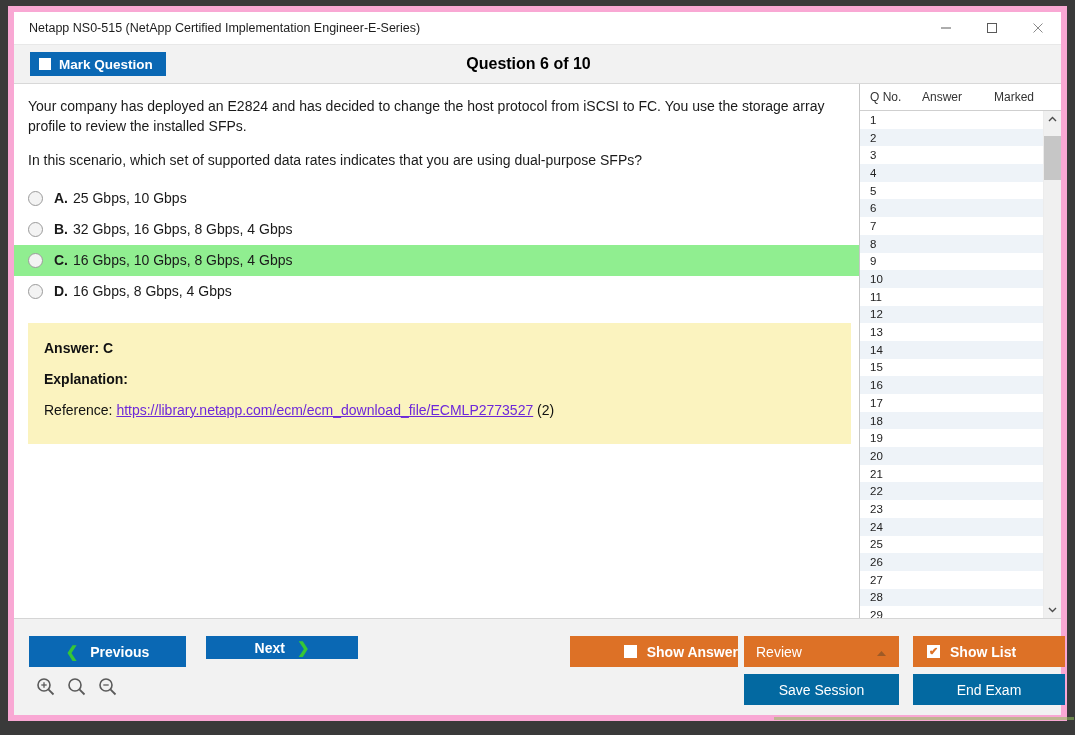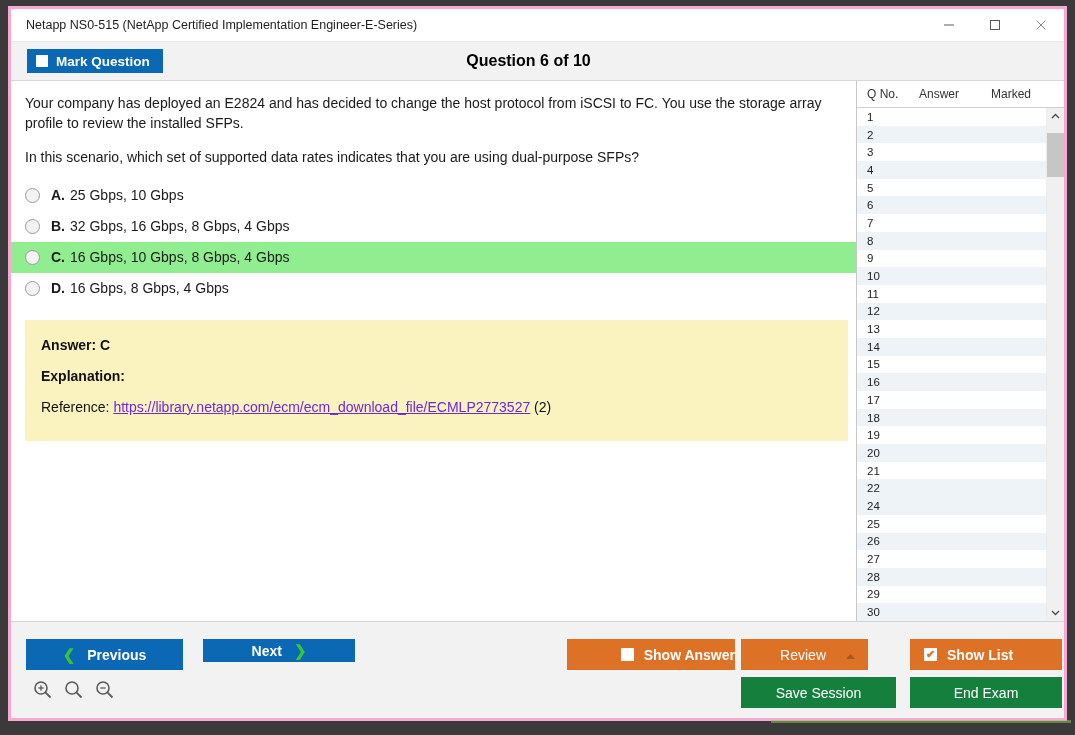--- a/index.html
+++ b/index.html
@@ -15,21 +15,21 @@
   }
 
   
   #app-window {
     position: absolute;
     left: 8px;
     top: 6px;
     width: 1059px;
     height: 715px;
     background: #ffffff;
-    border: 3px solid #f9a8d4;
+    border: 6px solid #f9a8d4;
     box-sizing: border-box;
     display: flex;
     flex-direction: column;
   }
 
   
   #title-bar {
     height: 32px;
     min-height: 32px;
     background: #ffffff;
@@ -276,26 +276,26 @@
     font-weight: bold;
     color: #ffffff;
     border: none;
     display: flex;
     align-items: center;
     justify-content: center;
     cursor: pointer;
   }
   .btn-blue   { background: #0a68b4; }
   .btn-orange { background: #dd7126; }
-  .btn-navy   { background: #15803d; }
+  .btn-navy   { background: #0369a1; }
 
   #previous-button { left: 15px;  top: 17px; width: 157px; height: 31px; }
   #next-button     { left: 192px; top: 17px; width: 152px; height: 23px; }
   #show-answer-button { left: 556px; top: 17px; width: 168px; height: 31px; justify-content:flex-end; padding-left: 18px;}
-  #review-dropdown    { left: 730px; top: 17px; width: 127px; height: 31px; justify-content: flex-end; padding: 0 12px; font-weight: normal; font-size:14px;gap:19px;}
+  #review-dropdown    { left: 730px; top: 17px; width: 155px; height: 31px; justify-content: space-between; padding: 0 12px; font-weight: normal; font-size:14px;gap:19px;}
   #show-list-button   { left: 899px; top: 17px; width: 152px; height: 31px; justify-content:flex-start; padding-left: 14px;}
   #save-session-button{ left: 730px; top: 55px; width: 155px; height: 31px; font-weight: normal;}
   #end-exam-button    { left: 899px; top: 55px; width: 152px; height: 31px; font-weight: normal;}
 
   .chev { font-size: 15px; color: #36c636; font-weight: bold; }
   #previous-button .chev { margin-right: 12px; }
   #next-button .chev { margin-left: 12px; }
 
   .cb-check {
     width: 13px; height: 13px;
@@ -513,20 +513,25 @@
               <div class="cell-a"></div>
               <div class="cell-m"></div>
             </div>
             <div class="q-row">
               <div class="cell-q">21</div>
               <div class="cell-a"></div>
               <div class="cell-m"></div>
             </div>
             <div class="q-row alt">
               <div class="cell-q">22</div>
+              <div class="cell-a"></div>
+              <div class="cell-m"></div>
+            </div>
+            <div class="q-row">
+              <div class="cell-q">23</div>
               <div class="cell-a"></div>
               <div class="cell-m"></div>
             </div>
             <div class="q-row alt">
               <div class="cell-q">24</div>
               <div class="cell-a"></div>
               <div class="cell-m"></div>
             </div>
             <div class="q-row">
               <div class="cell-q">25</div>

